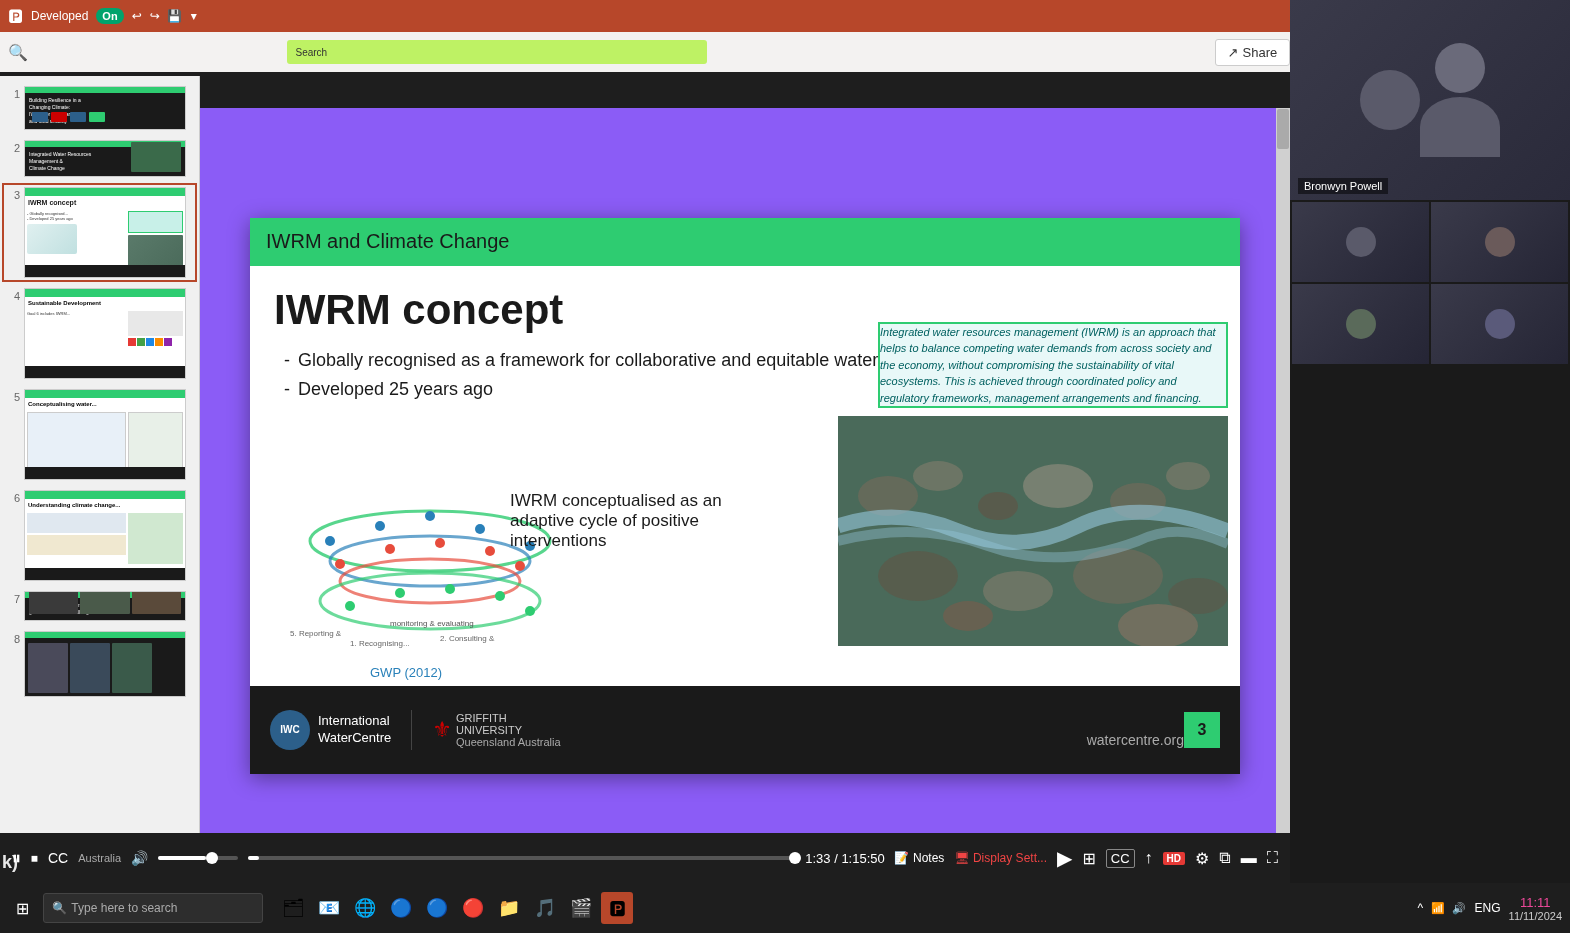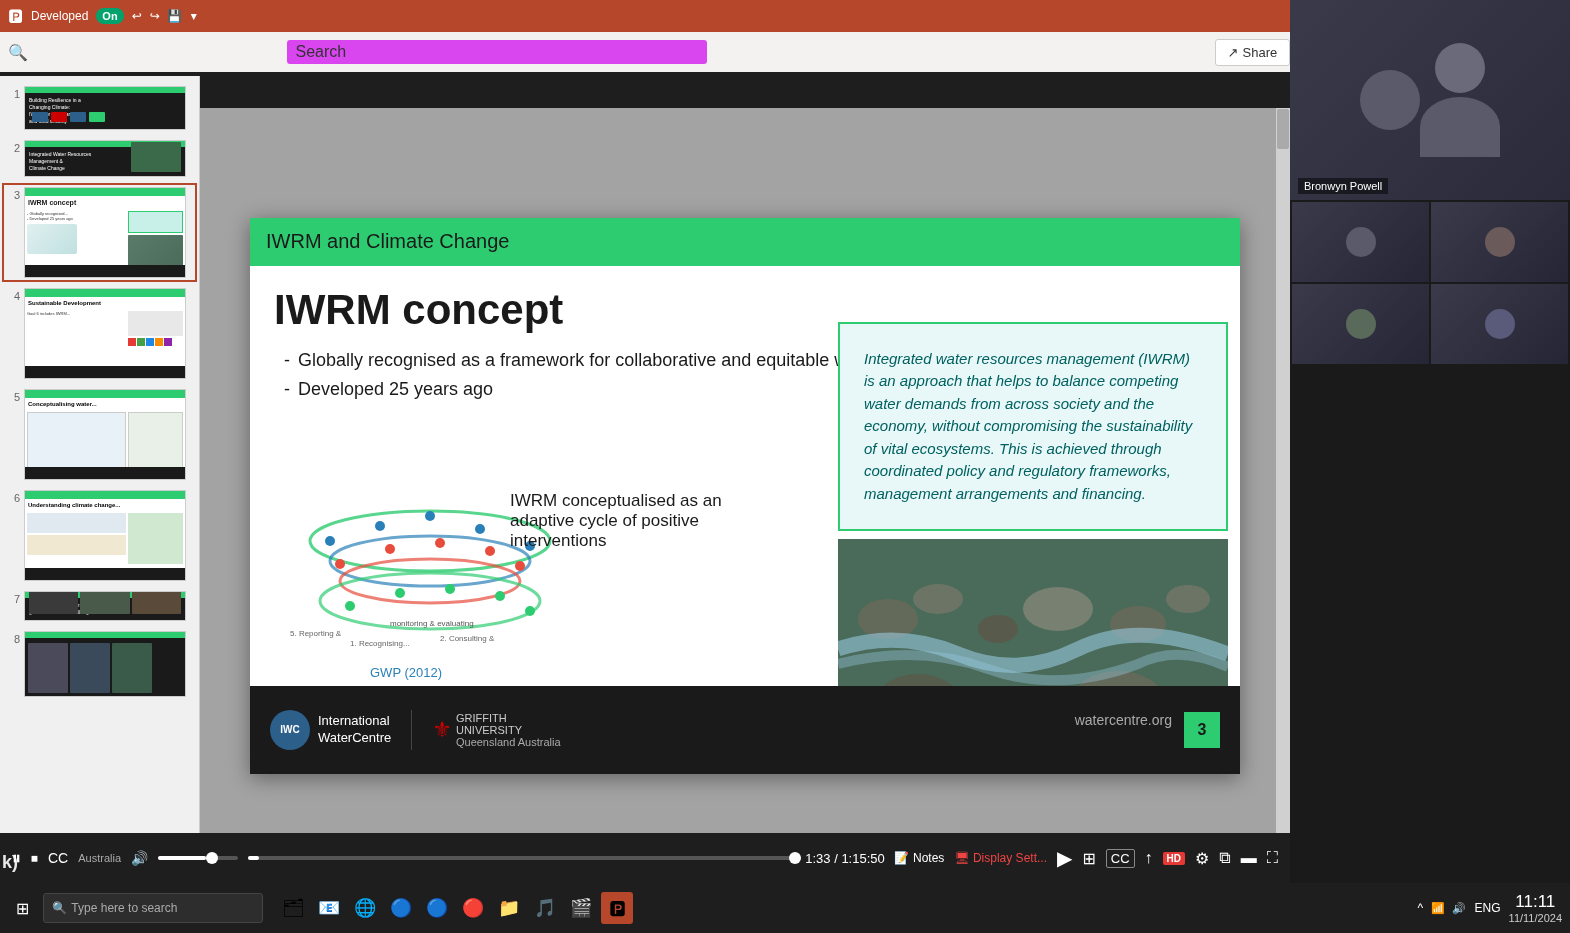--- a/index.html
+++ b/index.html
@@ -10,23 +10,23 @@
       width: 100%; height: 32px; background: #b7472a;
       display: flex; align-items: center; justify-content: space-between;
       padding: 0 8px; color: white; font-size: 12px;
     }
     #title-bar .left { display: flex; align-items: center; gap: 8px; }
     #title-bar .center { flex: 1; text-align: center; }
     #title-bar .right { display: flex; align-items: center; gap: 8px; }
     .title-btn { width: 14px; height: 14px; border: none; background: transparent; color: white; cursor: pointer; font-size: 16px; display: flex; align-items: center; justify-content: center; }
     .toggle-on { background: #00a36c; border-radius: 10px; padding: 2px 6px; font-size: 11px; color: white; font-weight: bold; }
     #search-box {
-      flex: 1; max-width: 420px; height: 24px; background: #d946ef;
+      flex: 1; max-width: 420px; height: 24px; background: #bef264;
       border-radius: 3px; display: flex; align-items: center; padding: 0 8px;
-      font-size: 16px; color: #333; margin: 0 auto;
+      font-size: 10px; color: #333; margin: 0 auto;
     }
     .user-avatar { width: 28px; height: 28px; border-radius: 50%; background: #5b9bd5; display: flex; align-items: center; justify-content: center; color: white; font-size: 11px; font-weight: bold; }
 
     
     #menu-bar {
       height: 40px; background: #f3f2f1;
       display: flex; align-items: center; padding: 0 8px; gap: 4px;
     }
     .menu-item { padding: 6px 10px; font-size: 13px; color: #333; cursor: pointer; border-radius: 3px; }
     .ribbon-actions { margin-left: auto; display: flex; align-items: center; gap: 8px; }
@@ -64,22 +64,22 @@
       font-size: 42px; font-weight: bold; color: #1a1a1a; margin-bottom: 16px;
     }
     .bullet-list { margin-left: 10px; }
     .bullet-item { font-size: 18px; color: #1a1a1a; margin-bottom: 8px; display: flex; gap: 8px; }
     .bullet-dash { color: #1a1a1a; }
 
     .right-panel {
       position: absolute; top: 56px; right: 12px; width: 390px;
     }
     .info-box {
-      background: #e8f8f8; border: 2px solid #2ecc71; padding: 24px; margin-bottom: 8px;
-      font-size: 15px; color: #1a6b6b; font-style: italic; line-height: 1.5;
+      background: #e8f8f8; border: 2px solid #2ecc71; padding: 0; margin-bottom: 8px;
+      font-size: 11px; color: #1a6b6b; font-style: italic; line-height: 1.5; margin-left: 40px;
     }
     .river-img {
       width: 390px; height: 230px; background: linear-gradient(135deg, #5a7a6a 0%, #8aaa8a 30%, #6a8a7a 60%, #4a6a5a 100%);
       position: relative; overflow: hidden;
     }
     .river-img::before {
       content: '';
       position: absolute; inset: 0;
       background: 
         radial-gradient(ellipse at 30% 60%, rgba(100,150,120,0.8) 0%, transparent 40%),
@@ -94,21 +94,21 @@
     .slide-footer {
       position: absolute; bottom: 0; left: 0; right: 0; height: 88px;
       background: #1a1a1a; display: flex; align-items: center; padding: 0 20px;
       justify-content: space-between;
     }
     .footer-logos { display: flex; align-items: center; gap: 20px; }
     .iwc-logo { display: flex; align-items: center; gap: 8px; }
     .iwc-circle { width: 40px; height: 40px; border-radius: 50%; background: #2c5f8a; display: flex; align-items: center; justify-content: center; color: white; font-size: 10px; font-weight: bold; }
     .iwc-text { color: white; font-size: 13px; line-height: 1.3; }
     .griffith-logo { color: #cc0000; font-size: 13px; display: flex; align-items: center; gap: 4px; }
-    .footer-right { display: flex; align-items: flex-start; gap: 12px; }
+    .footer-right { display: flex; align-items: flex-end; }
     .footer-url { color: #aaa; font-size: 14px; }
     .slide-num-badge { background: #2ecc71; color: #1a1a1a; width: 36px; height: 36px; display: flex; align-items: center; justify-content: center; font-weight: bold; font-size: 16px; }
 
     
     #vertical-scrollbar {
       width: 14px; background: #d0d0d0; position: absolute; right: 0; top: 0; bottom: 0;
     }
     #scroll-thumb { width: 12px; height: 40px; background: #aaa; border-radius: 2px; margin: 1px auto; }
 
     
@@ -160,21 +160,21 @@
     #powerpoint-window {
       position: absolute; top: 0; left: 0; right: 0; bottom: 0;
     }
 
     .tabs-ribbon {
       display: flex; align-items: stretch;
     }
 
     #main-canvas-wrap {
       position: absolute; top: 108px; left: 200px; right: 280px; bottom: 50px;
-      background: #a3a3a3; display: flex; align-items: center; justify-content: center;
+      background: #8b5cf6; display: flex; align-items: center; justify-content: center;
       overflow: hidden;
     }
     .thumb-dark-bg { background: #1a1a1a; height: 100%; display: flex; flex-direction: column; }
 
     
     #slide-panel-scroll {
       width: 200px; background: #f0f0f0; border-right: 1px solid #ccc;
       overflow-y: auto; padding: 8px 4px; height: 100%;
     }
 
@@ -558,21 +558,21 @@
       <div class="win-app">🎵</div>
       <div class="win-app">🎬</div>
       <div class="win-app" style="background:#b7472a;border-radius:3px;">🅿</div>
     </div>
     <div class="win-systray">
       <span style="font-size:12px;">^</span>
       <span style="cursor:pointer;">📶</span>
       <span style="cursor:pointer;">🔊</span>
       <span style="font-size:12px;color:white;">ENG</span>
       <div class="systray-time">
-        <div style="font-size:17px;color:#ffffff;">11:11</div>
+        <div style="font-size:13px;color:#ec4899;">11:11</div>
         <div style="font-size:11px;color:#ccc;">11/11/2024</div>
       </div>
     </div>
   </div>
 
   <div style="position:absolute;bottom:60px;left:2px;color:white;font-size:18px;font-weight:bold;opacity:0.9;">k)</div>
 
 </div>
 
 </body></html>

